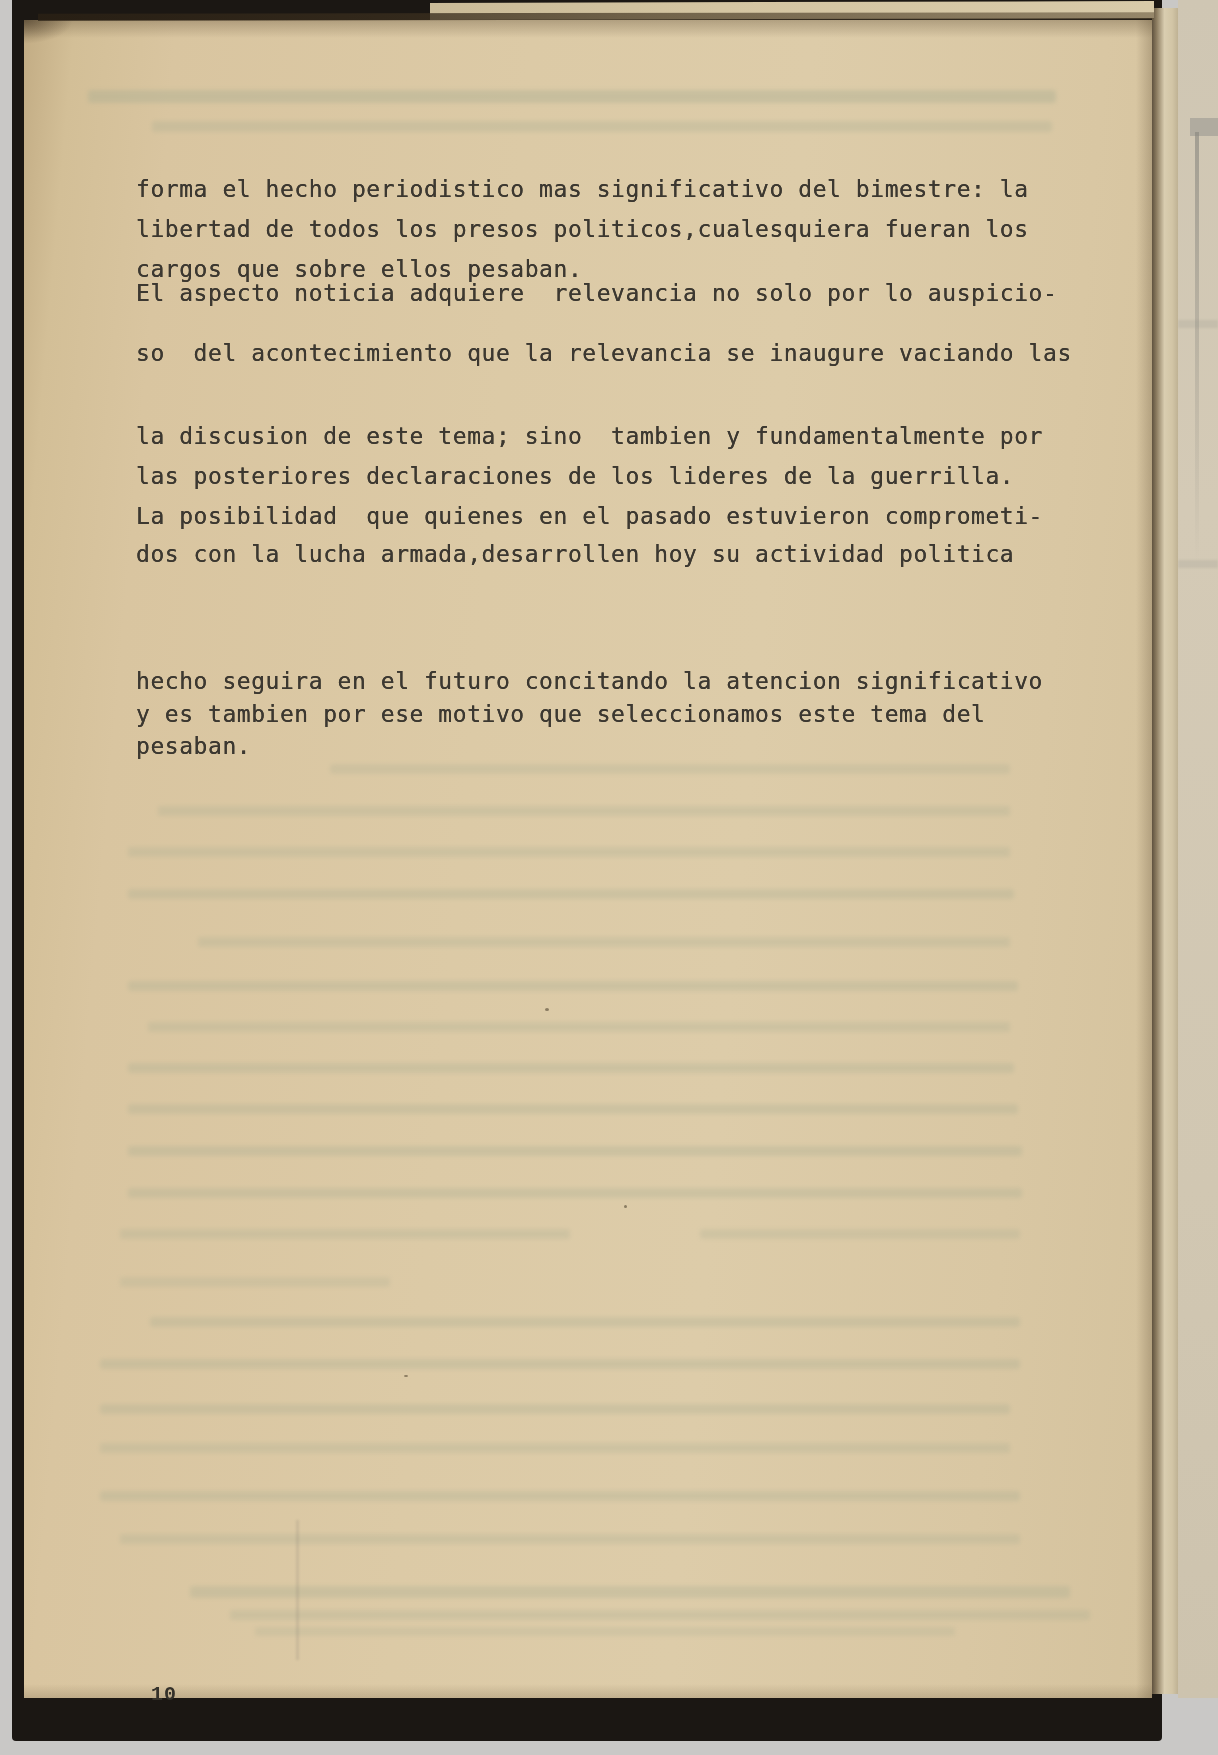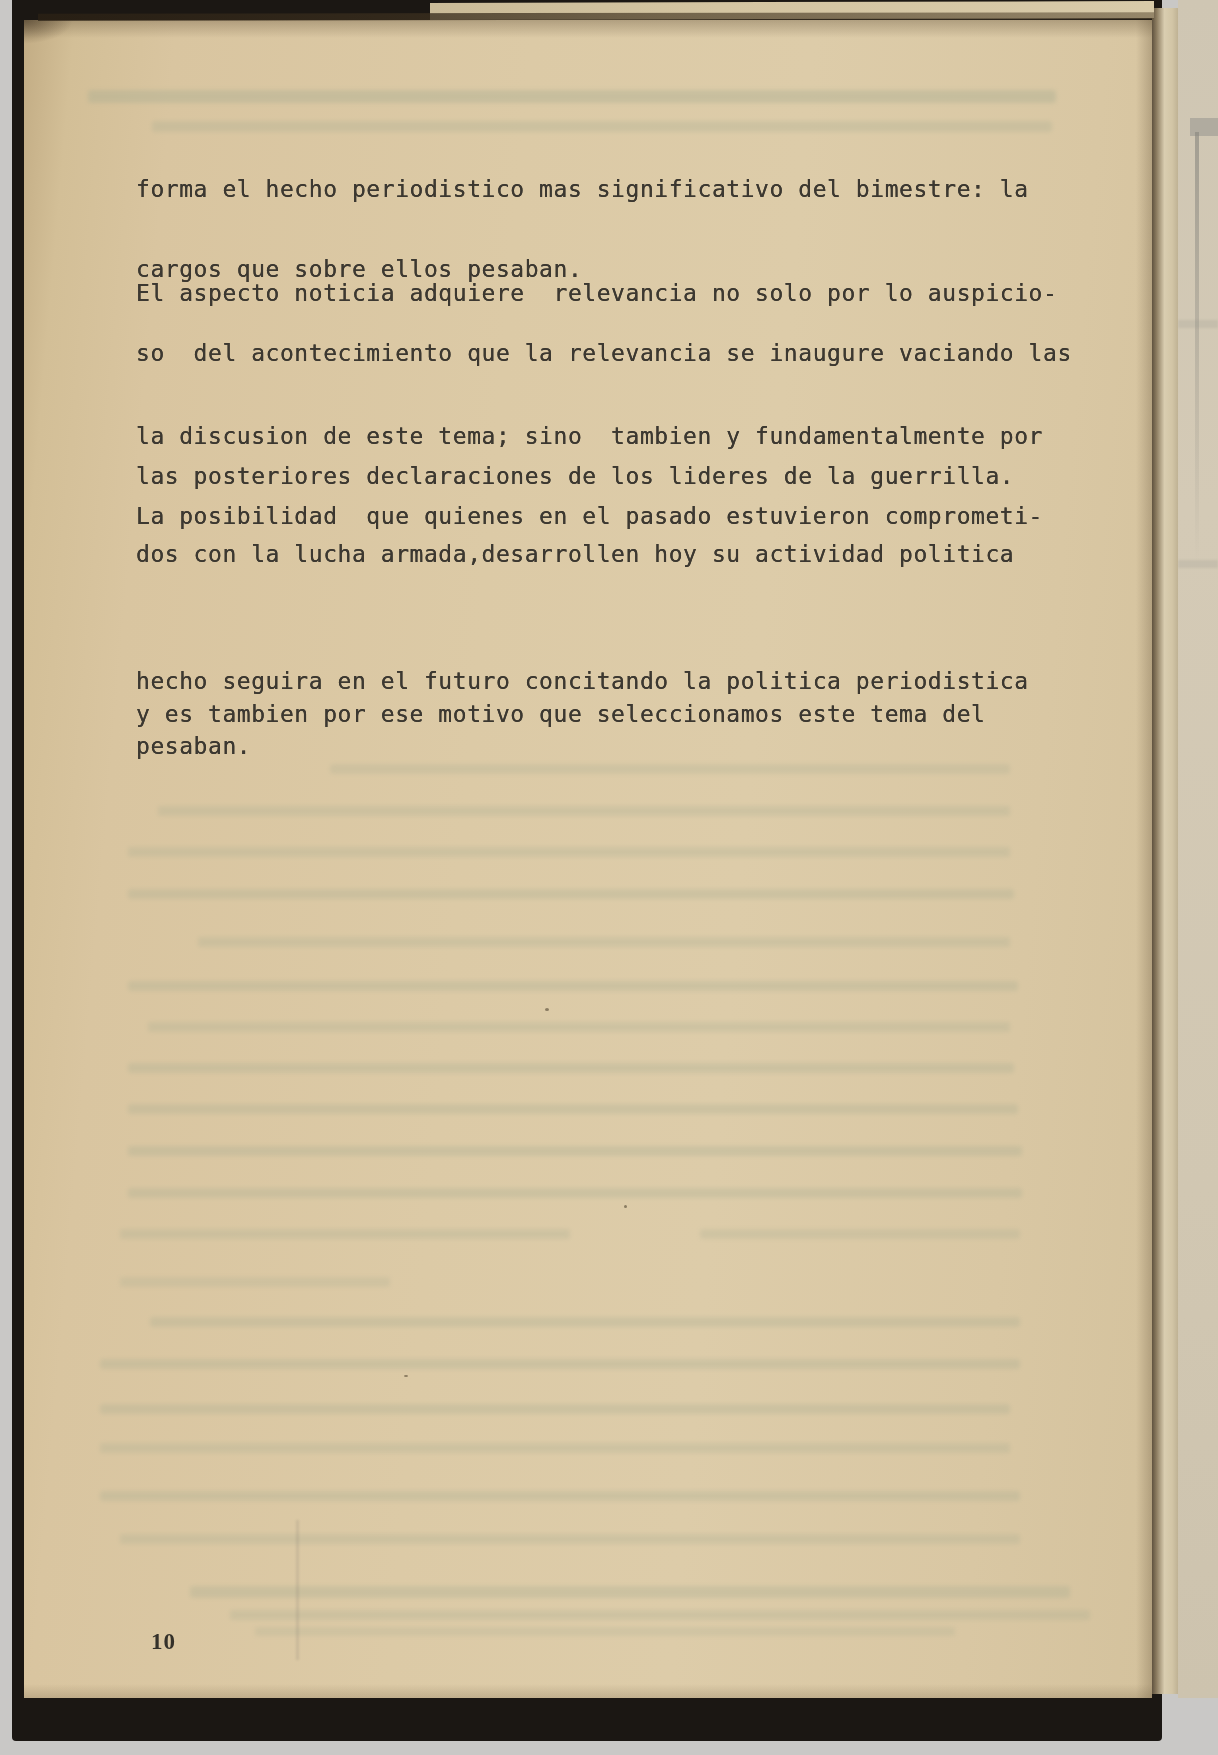--- a/index.html
+++ b/index.html
@@ -68,23 +68,23 @@
   
   .tline{
     position:absolute;left:112px;height:26px;
     font-size:23px;letter-spacing:.55px;line-height:26px;
     color:#3c3831;white-space:pre;
     text-shadow:0 0 .6px rgba(52,48,40,.95);
   }
 
   
   .pagenum{
-    position:absolute;left:127px;top:1609px;
-    font-family:Liberation Serif, serif;
-    font-weight:bold;font-size:23px;letter-spacing:1px;color:#34312a;
+    position:absolute;left:127px;top:1663px;
+    font-family:Liberation Mono, monospace;
+    font-weight:bold;font-size:20px;letter-spacing:1px;color:#34312a;
   }
 
   
   .bleed{
     position:absolute;
     background:#a9ad91;filter:blur(2px);border-radius:3px;
   }
   .crease{
     position:absolute;left:272px;top:1500px;width:3px;height:140px;
     background:rgba(120,118,104,.18);filter:blur(1px);
@@ -128,28 +128,29 @@
       <div class="bleed" style="left: 104px; top: 961px; width: 890px; height: 10px; opacity: 0.31;"></div>
       <div class="bleed" style="left: 174px; top: 917px; width: 812px; height: 10px; opacity: 0.28;"></div>
       <div class="bleed" style="left: 104px; top: 869px; width: 886px; height: 10px; opacity: 0.3;"></div>
       <div class="bleed" style="left: 104px; top: 827px; width: 882px; height: 10px; opacity: 0.28;"></div>
       <div class="bleed" style="left: 134px; top: 786px; width: 852px; height: 10px; opacity: 0.28;"></div>
       <div class="bleed" style="left: 306px; top: 744px; width: 680px; height: 10px; opacity: 0.26;"></div>
       <div class="bleed" style="left: 128px; top: 101px; width: 900px; height: 11px; opacity: 0.3;"></div>
       <div class="bleed" style="left: 64px; top: 70px; width: 968px; height: 13px; opacity: 0.4;"></div>
 
     <div class="tline" style="top:156px">forma el hecho periodistico mas significativo del bimestre: la</div>
+    <div class="tline" style="top:196px">libertad de todos los presos politicos,cualesquiera fueran los</div>
     <div class="tline" style="top:236px">cargos que sobre ellos pesaban.</div>
     <div class="tline" style="top:260px">El aspecto noticia adquiere  relevancia no solo por lo auspicio-</div>
     <div class="tline" style="top:320px">so  del acontecimiento que la relevancia se inaugure vaciando las</div>
     <div class="tline" style="top:403px">la discusion de este tema; sino  tambien y fundamentalmente por</div>
     <div class="tline" style="top:443px">las posteriores declaraciones de los lideres de la guerrilla.</div>
     <div class="tline" style="top:483px">La posibilidad  que quienes en el pasado estuvieron comprometi-</div>
     <div class="tline" style="top:521px">dos con la lucha armada,desarrollen hoy su actividad politica</div>
-    <div class="tline" style="top:648px">hecho seguira en el futuro concitando la politica periodistica</div>
+    <div class="tline" style="top:648px">hecho seguira en el futuro concitando la atencion significativo</div>
     <div class="tline" style="top:681px">y es tambien por ese motivo que seleccionamos este tema del</div>
     <div class="tline" style="top:713px">pesaban.</div>
 
     <div class="pagenum">10</div>
 
     <div class="crease"></div>
     <div class="speck" style="left:521px;top:988px;width:4px;height:3px"></div>
     <div class="speck" style="left:600px;top:1185px;width:3px;height:3px"></div>
     <div class="speck" style="left:380px;top:1355px;width:4px;height:2px"></div>
   </div>

